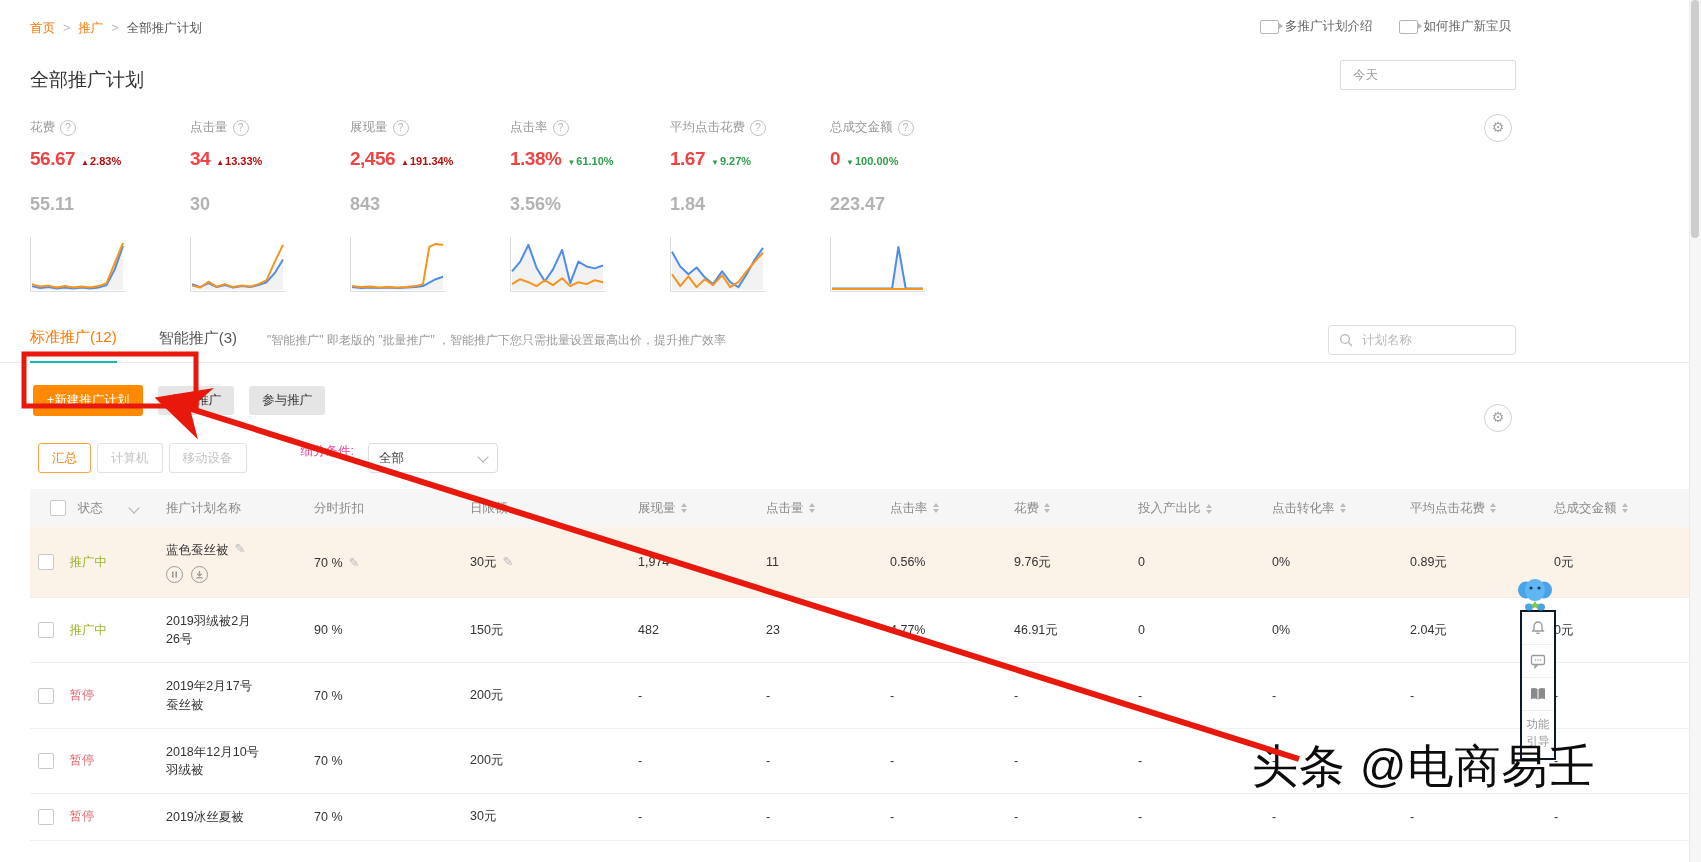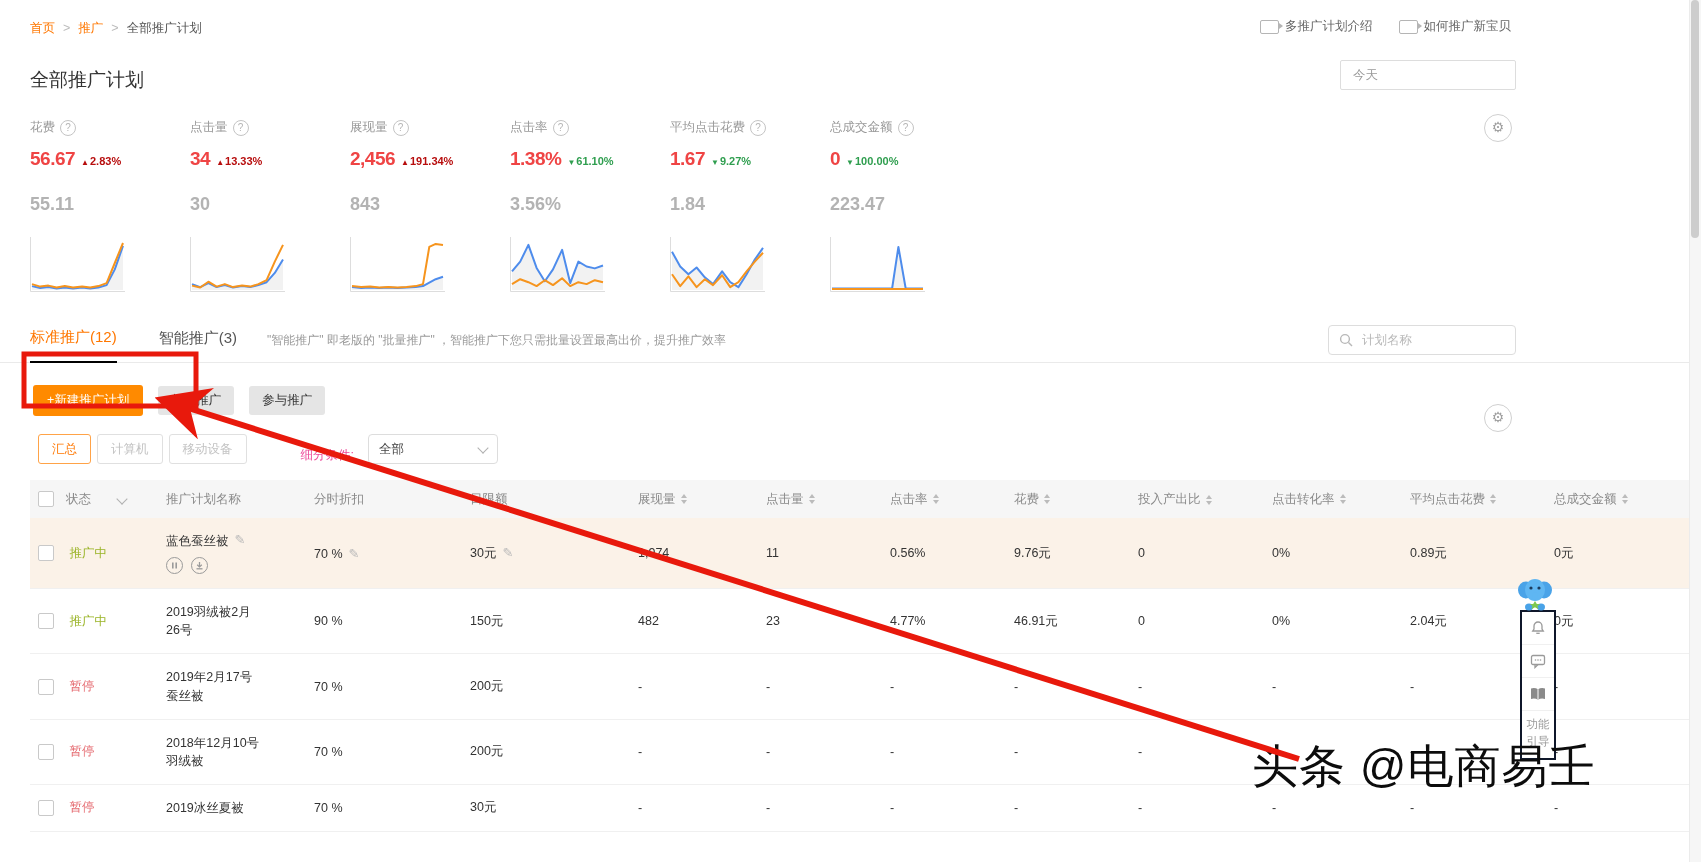--- a/index.html
+++ b/index.html
@@ -37,33 +37,33 @@
   .chg-down{color:#2f9e4f}
   .tri{font-size:8px;margin-right:1px}
   .metric-prev{margin-top:24px;font-size:18px;font-weight:bold;color:#b3b3b3}
   
   .sparks{display:flex;margin:22px 0 0 30px}
   .spark{width:160px}
   .spark svg{display:block}
   
   .tabs{margin-top:26px;padding:0 30px;height:44px;border-bottom:1px solid #eaeaea;display:flex;align-items:center;position:relative}
   .tab{cursor:pointer;height:44px;line-height:40px;font-size:15px}
-  .tab-active{color:#ff7700;border-bottom:2px solid #000000;margin-right:42px}
+  .tab-active{color:#ff7700;border-bottom:2px solid #14b8a6;margin-right:42px}
   .tab-idle{color:#555;margin-right:30px}
   .tab-hint{color:#9a9a9a;font-size:12px}
   .search-box{position:absolute;right:185px;top:7px;width:176px;height:28px;border:1px solid #ddd;border-radius:4px;
               display:flex;align-items:center;padding-left:10px;gap:7px;background:#fff}
   .search-box input{border:none;outline:none;font-size:12.5px;color:#333;width:130px;font-family:inherit;background:transparent}
   .search-box input::placeholder{color:#b8b8b8}
   
   .actions{display:flex;align-items:center;gap:15px;margin:22px 0 0 33px}
   .btn-primary{background:#ff8a00;color:#fff;height:31px;line-height:31px;padding:0 14px;border-radius:3px;cursor:pointer}
   .btn-default{background:#e5e5e5;color:#333;height:29px;line-height:29px;padding:0 13px;border-radius:3px;cursor:pointer}
   
-  .filter-row{display:flex;align-items:flex-end;margin:18px 0 0 38px}
+  .filter-row{display:flex;align-items:flex-start;margin:27px 0 0 38px}
   .seg{border:1px solid #e0e0e0;border-radius:3px;height:28px;line-height:28px;padding:0 13px;margin-right:6px;cursor:pointer;background:#fff}
   .seg-active{border-color:#ffa348;color:#ff7700}
   .seg-idle{color:#c3c3c3}
   .cond-label{margin-left:48px;color:#ec4899}
   .dropdown{margin-left:14px;width:108px;height:28px;border:1px solid #ddd;border-radius:4px;display:flex;
             align-items:center;justify-content:space-between;padding:0 10px;cursor:pointer;background:#fff;color:#444}
   .chev{width:7px;height:7px;border-right:1.5px solid #b0b0b0;border-bottom:1.5px solid #b0b0b0;
         transform:rotate(45deg);display:inline-block;margin-top:-3px}
   
   table{border-collapse:collapse;margin:16px 0 0 30px;width:1580px;table-layout:fixed}
@@ -275,21 +275,21 @@
     <span class="cond-label">细分条件:</span>
     <div class="dropdown">
       <span>全部</span>
       <span class="chev"></span>
     </div>
   </div>
 
   <table>
     <thead>
         <tr id="thead-row">
-          <th style="width: 112px;"><span class="checkbox"></span><span>状态</span> <span class="chev" style="margin-left:24px"></span></th>
+          <th style="width: 112px; text-align: center;"><span class="checkbox"></span><span>状态</span> <span class="chev" style="margin-left:24px"></span></th>
           <th style="width: 132px;"><span>推广计划名称</span></th>
           <th style="width: 140px;"><span>分时折扣</span></th>
           <th style="width: 152px;"><span>日限额</span></th>
           <th style="width: 112px;"><span>展现量</span><span class="sort"><i class="up"></i><i class="dn"></i></span></th>
           <th style="width: 108px;"><span>点击量</span><span class="sort"><i class="up"></i><i class="dn"></i></span></th>
           <th style="width: 108px;"><span>点击率</span><span class="sort"><i class="up"></i><i class="dn"></i></span></th>
           <th style="width: 108px;"><span>花费</span><span class="sort"><i class="up"></i><i class="dn"></i></span></th>
           <th style="width: 118px; font-family: Liberation Serif, serif;"><span>投入产出比</span><span class="sort"><i class="up"></i><i class="dn"></i></span></th>
           <th style="width: 122px;"><span>点击转化率</span><span class="sort"><i class="up"></i><i class="dn"></i></span></th>
           <th style="width: 128px;"><span>平均点击花费</span><span class="sort"><i class="up"></i><i class="dn"></i></span></th>

